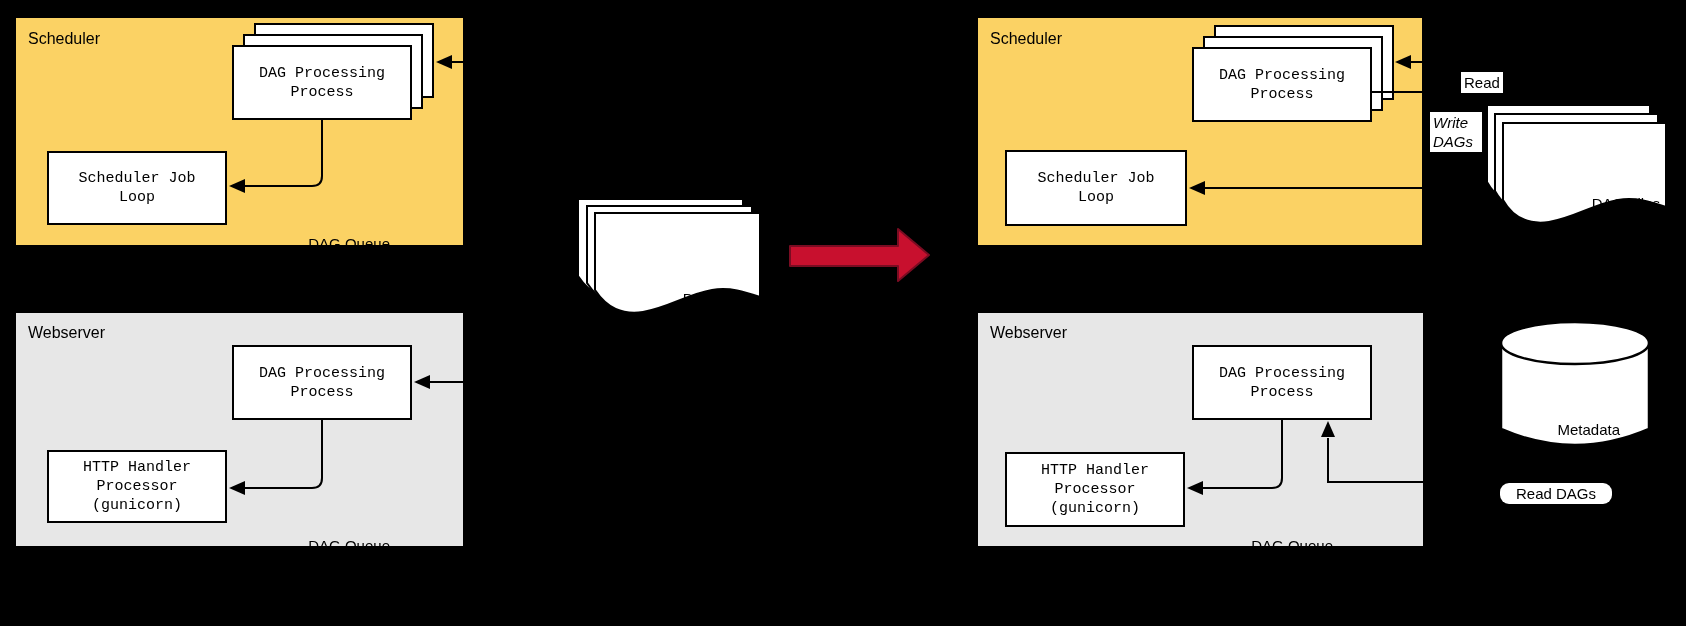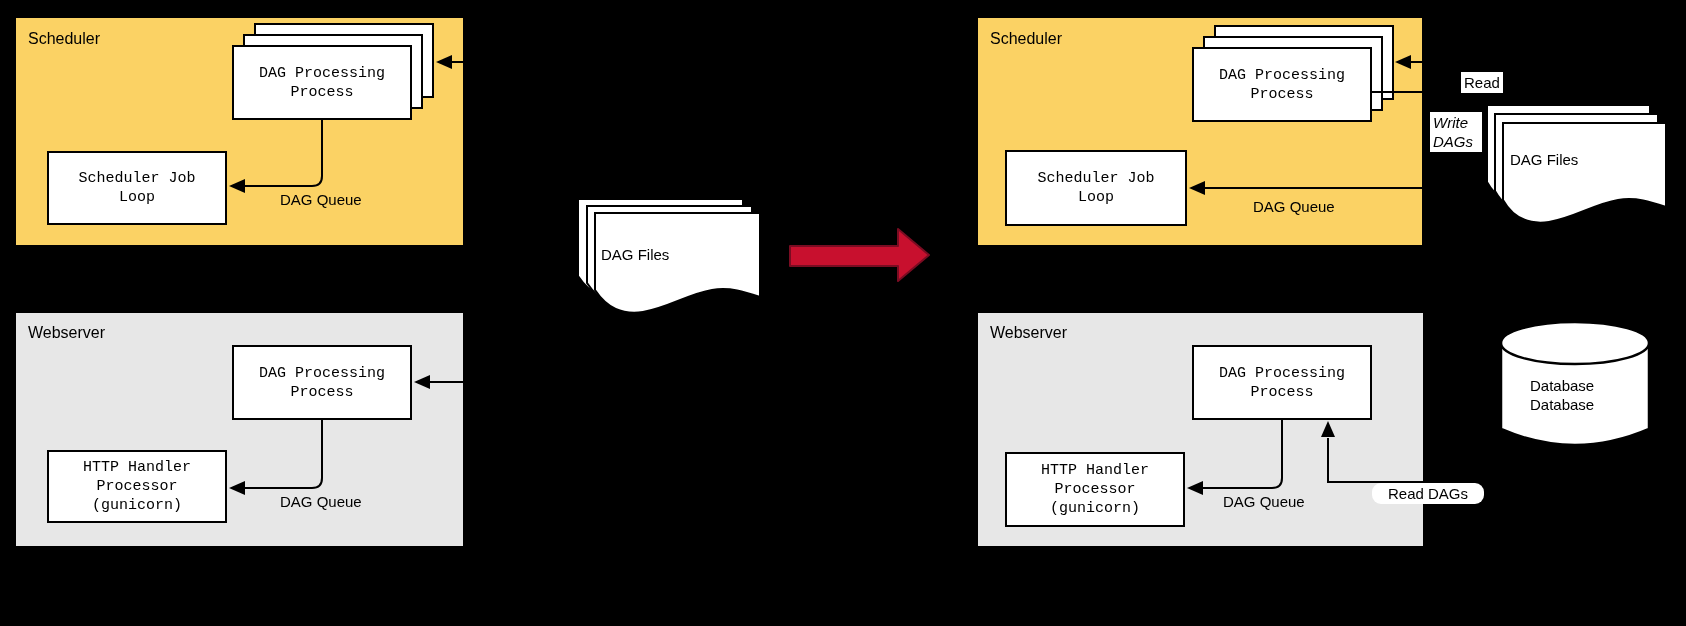--- a/index.html
+++ b/index.html
@@ -12,21 +12,21 @@
   .grp.web{background:#E7E7E7;}
   .grp-title{position:absolute;font-size:16px;line-height:18px;}
   .node{
     position:absolute;background:#fff;border:2px solid #000;box-sizing:border-box;
     display:flex;align-items:center;justify-content:center;text-align:center;
     font-size:15px;line-height:19px;
   }
   .node span{display:inline-block;font-family:Liberation Mono, monospace;}
   .page{position:absolute;background:#fff;border:2px solid #000;box-sizing:border-box;}
   .lbl{position:absolute;font-size:15px;line-height:19px;}
-  .lbl.center{text-align:left;}
+  .lbl.center{text-align:right;margin-top:44px;}
   .chip{
     position:absolute;background:#fff;color:#000;font-size:15px;line-height:19px;
     padding:1px 3px;
   }
   svg.overlay{position:absolute;left:0;top:0;z-index:5;pointer-events:none;}
   .z2{z-index:2}.z4{z-index:6}
 </style>
 </head>
 <body>
 
@@ -141,19 +141,19 @@
     </g>
 
     <g>
       <path d="M1501,343 V429 Q1575,461 1649,429 V343 Z" fill="#fff" stroke="#000" stroke-width="2.5"></path>
       <ellipse cx="1575" cy="343" rx="74" ry="21" fill="#fff" stroke="#000" stroke-width="2.5"></ellipse>
     </g>
   </svg>
 
   <div class="lbl center z4" style="left:601px;top:245px;width:150px;">DAG Files</div>
   <div class="lbl center z4" style="left:1510px;top:150px;width:150px;">DAG Files</div>
-  <div class="lbl center z4" style="left:1530px;top:376px;width:90px;">Database Database</div>
+  <div class="lbl center z4" style="left:1530px;top:376px;width:90px;">Metadata Handler</div>
 
   <div class="chip z4" style="left:1461px;top:36px;margin-top:36px;">Read</div>
   <div class="chip z4" style="left:1430px;top:112px;width:46px;font-style:italic;">Write DAGs</div>
-  <div class="chip z4" style="left:1372px;top:483px;padding:1px 16px;border-radius:9px;">Read DAGs</div>
+  <div class="chip z4" style="left:1500px;top:483px;padding:1px 16px;border-radius:9px;">Read DAGs</div>
 
 </div>
 
 </body></html>

